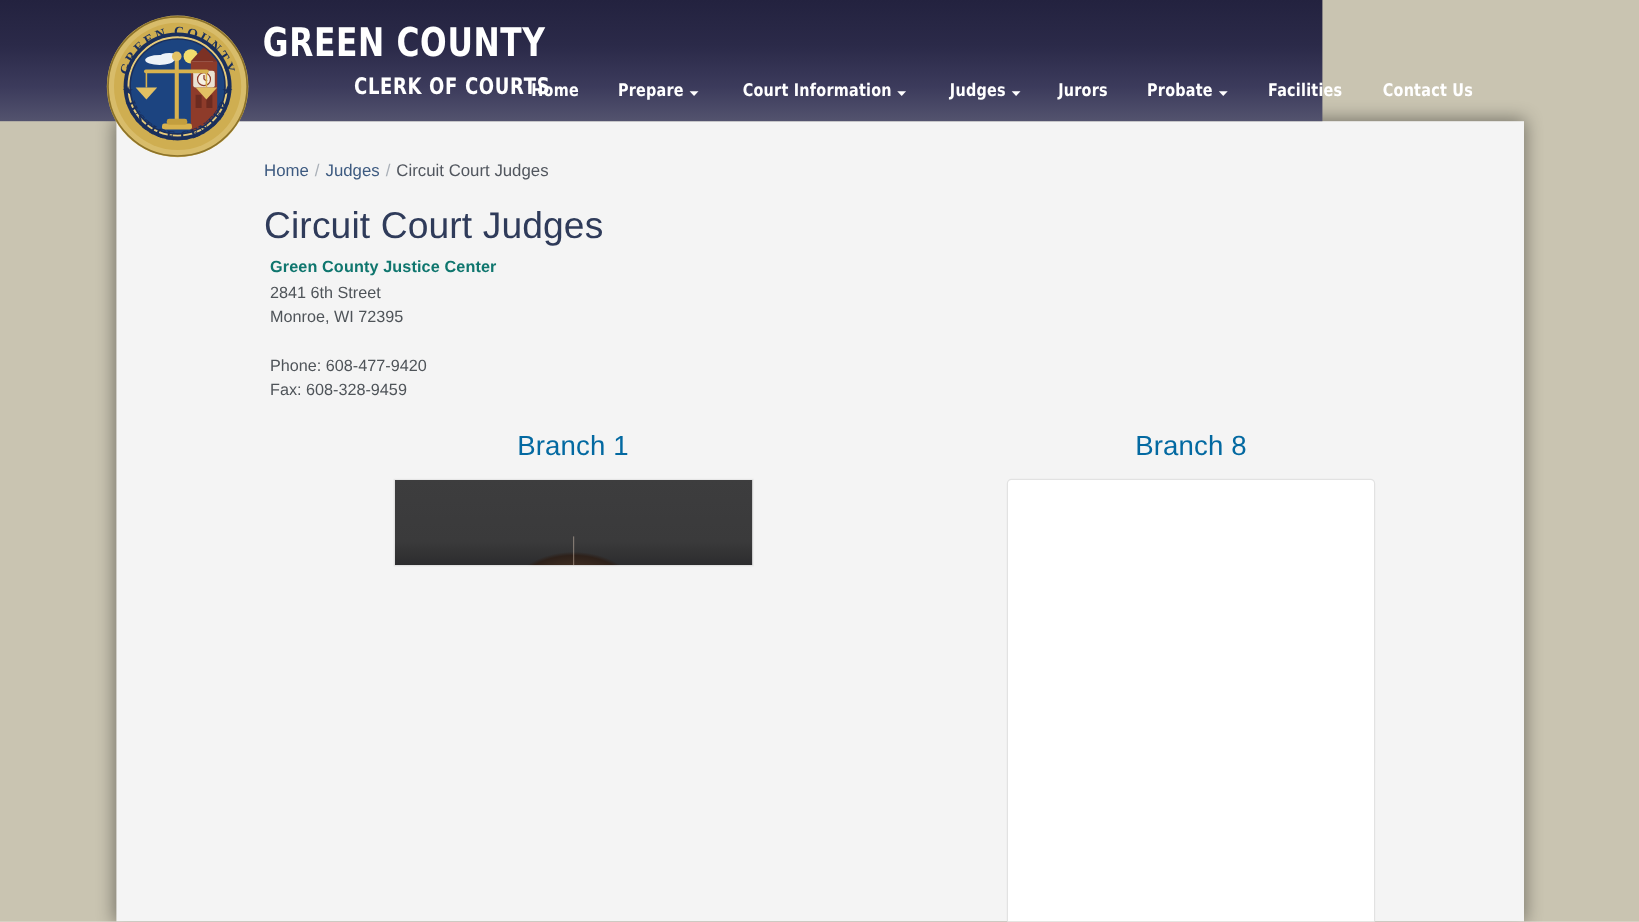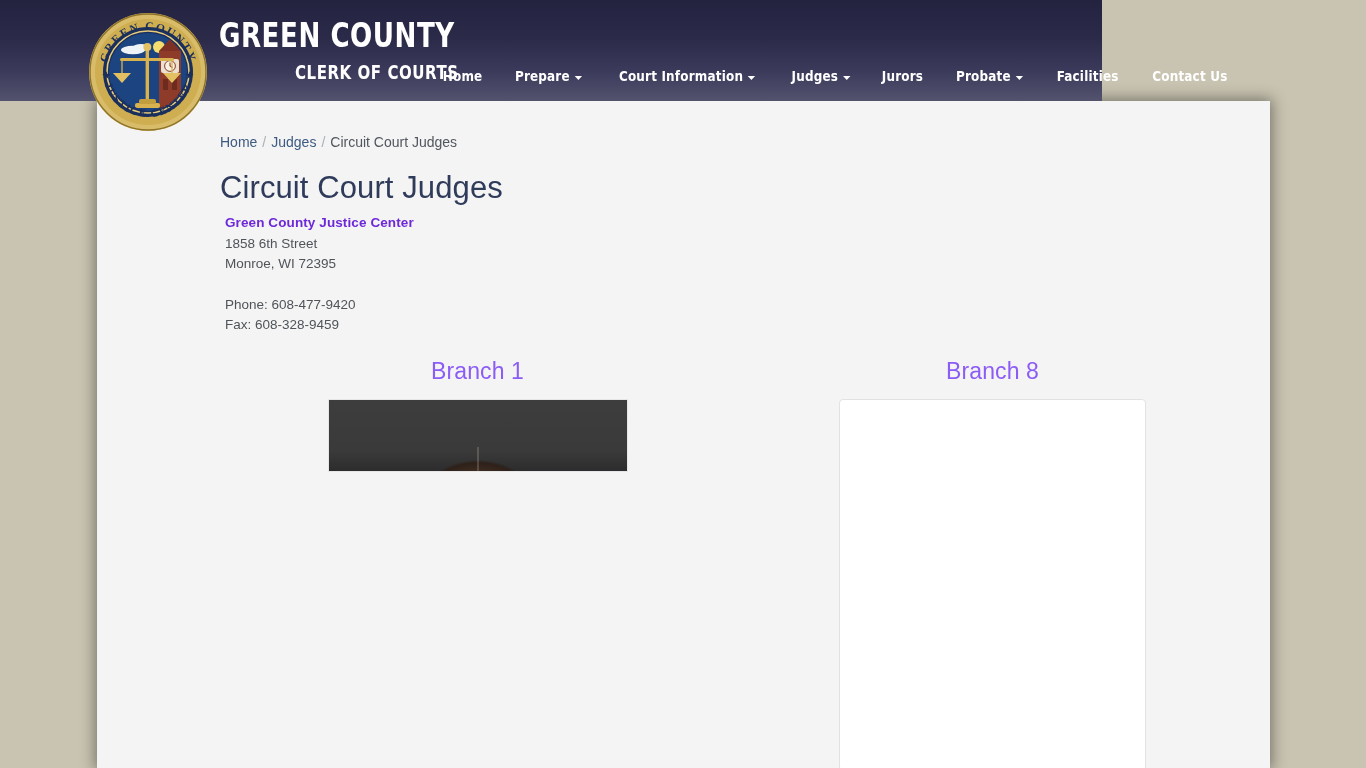--- a/index.html
+++ b/index.html
@@ -172,21 +172,21 @@
   #address-block {
     position: absolute;
     left: 5px;
     top: 112px;
     font-size: 13.5px;
     color: #4f5459;
     line-height: 20.5px;
   }
   #org-name {
     font-weight: 700;
-    color: #6d28d9;
+    color: #0f766e;
     font-size: 13.5px;
     letter-spacing: 0.1px;
   }
   .addr-spacer { height: 20px; }
 
   
   #branches {
     position: absolute;
     left: 0;
     top: 255px;
@@ -195,21 +195,21 @@
   }
   .branch-col {
     width: 515px;
     display: flex;
     flex-direction: column;
     align-items: center;
   }
   .branch-heading {
     font-size: 23px;
     font-weight: 400;
-    color: #8b5cf6;
+    color: #0369a1;
     line-height: 30px;
     text-align: center;
     margin-bottom: 13px;
     letter-spacing: 0.1px;
   }
 
   
   #branch1-photo {
     width: 300px;
     height: 73px;
@@ -257,21 +257,21 @@
   <div id="main-content">
 
     <nav id="breadcrumb">
       <a class="crumb-link">Home</a><span class="crumb-sep">/</span><a class="crumb-link">Judges</a><span class="crumb-sep">/</span><span class="crumb-current">Circuit Court Judges</span>
     </nav>
 
     <h1 id="page-title">Circuit Court Judges</h1>
 
     <div id="address-block">
       <div id="org-name">Green County Justice Center</div>
-      <div>1858 6th Street</div>
+      <div>2841 6th Street</div>
       <div>Monroe, WI 72395</div>
       <div class="addr-spacer"></div>
       <div>Phone: 608-477-9420</div>
       <div>Fax: 608-328-9459</div>
     </div>
 
     <div id="branches">
 
       <div class="branch-col">
         <div class="branch-heading">Branch 1</div>

